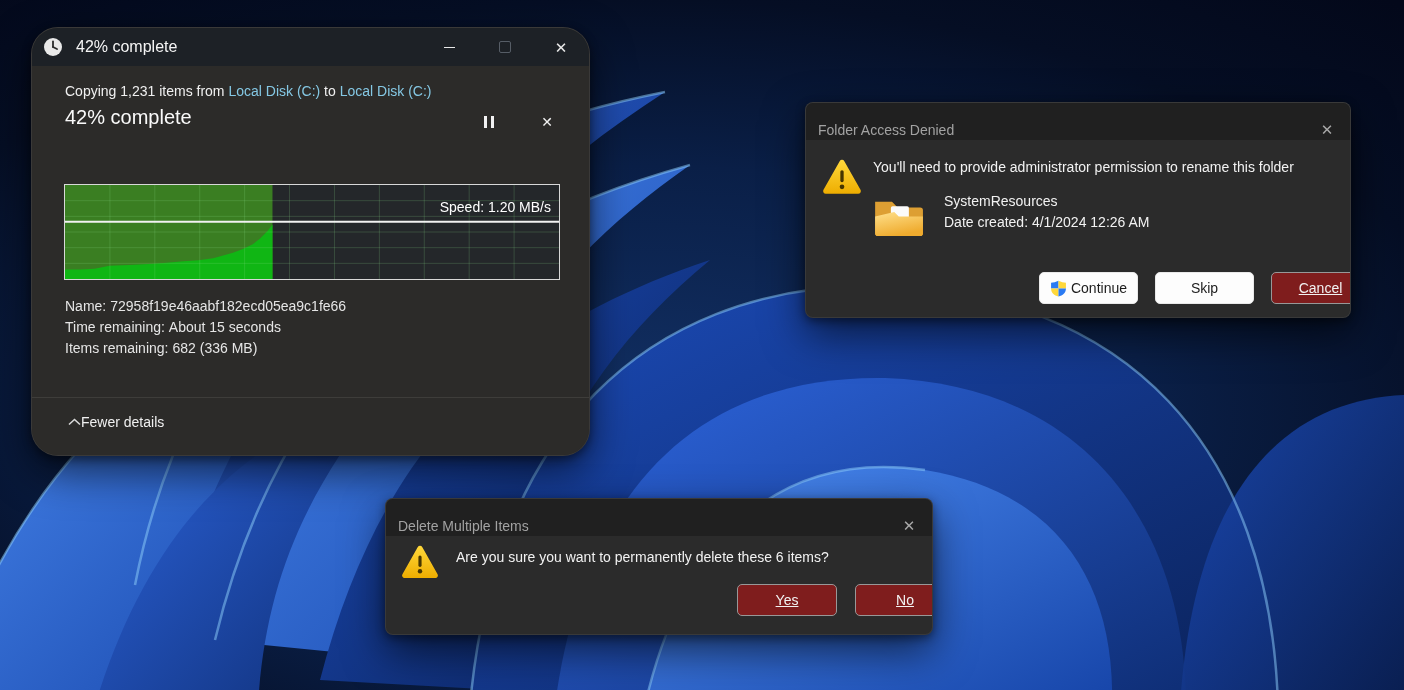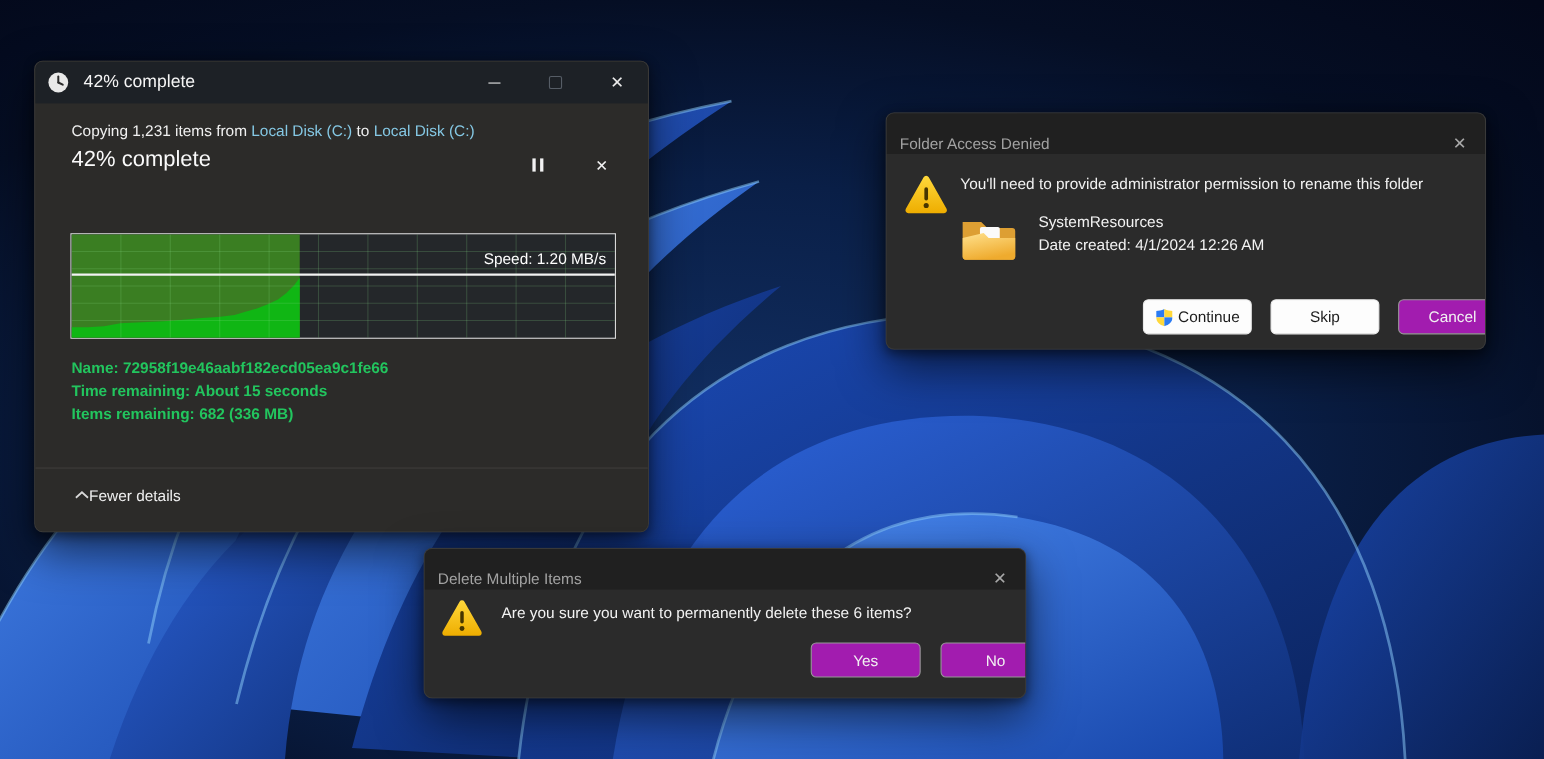--- a/index.html
+++ b/index.html
@@ -10,62 +10,62 @@
   
   .win{position:absolute;border-radius:8px;overflow:hidden;
        box-shadow:0 16px 42px rgba(0,0,0,.60),0 3px 10px rgba(0,0,0,.45);
        border:1px solid rgba(255,255,255,.07);box-sizing:border-box;}
   .titlebar{display:flex;align-items:center;height:37px;padding:16px 0 0 12px;box-sizing:border-box;}
   .titlebar .t-label{font-size:14px;}
   .x-btn{margin-left:auto;width:46px;height:100%;display:flex;align-items:center;justify-content:center;
          background:none;border:none;color:#a8a8a8;font-size:15px;cursor:default;padding:0;}
 
   
-  .copy-win{left:31px;top:55px;width:559px;height:429px;background:#2c2b29;}
+  .copy-win{left:31px;top:27px;width:559px;height:429px;background:#2c2b29;border-radius:27px;}
   .copy-titlebar{background:#1d2126;height:38px;display:flex;align-items:center;padding-left:11px;}
   .copy-titlebar .t-label{color:#f5f5f5;margin-left:13px;}
   .win-controls{margin-left:auto;display:flex;height:100%;}
   .win-ctl{width:56px;height:100%;display:flex;align-items:center;justify-content:center;background:none;border:none;padding:0;}
   .min-glyph{width:11px;height:1px;background:#e8e8e8;display:block;}
   .max-glyph{width:10px;height:10px;border:1px solid #565d66;display:block;border-radius:2px;}
   .close-glyph{color:#eaeaea;font-size:15px;line-height:1;}
   .copy-body{position:absolute;left:0;top:38px;right:0;bottom:57px;}
   .copyline{position:absolute;left:33px;top:17px;font-size:14px;margin:0;white-space:nowrap;color:#f0f0f0;}
   .copyline a{color:#85c8e4;text-decoration:none;margin-top:36px;}
   .pct-heading{position:absolute;left:33px;top:40px;font-size:20px;font-weight:400;margin:0;color:#fafafa;}
   .mini-btn{position:absolute;top:44px;width:30px;height:24px;background:none;border:none;display:flex;align-items:center;justify-content:center;padding:0;}
   .pause-btn{left:442px;}
   .pause-glyph{display:flex;gap:4px;}
   .pause-glyph i{display:block;width:3px;height:12px;background:#f2f2f2;}
   .cancel-btn{left:500px;color:#f2f2f2;font-size:14px;}
   .graph{position:absolute;left:32px;top:118px;width:494px;height:94px;background:#24272a;border:1px solid #d8d8d8;}
   .graph svg{position:absolute;inset:0;width:100%;height:100%;display:block;}
   .speed-label{position:absolute;right:8px;top:14px;font-size:14px;color:#ffffff;}
-  .details{position:absolute;left:33px;top:230px;font-size:14px;line-height:21px;color:#22c55e;font-weight:bold;}
+  .details{position:absolute;left:33px;top:230px;font-size:14px;line-height:21px;color:#e5e5e5;}
   .details .row span{margin-right:4px;}
   .copy-footer{position:absolute;left:0;right:0;bottom:0;height:57px;border-top:1px solid #3e3d3a;background:#2c2b29;}
   .fewer-btn{position:absolute;left:36px;top:16px;display:flex;align-items:center;
              background:none;border:none;color:#f0f0f0;font-size:14px;padding:0;}
 
   
   .folder-win{left:805px;top:102px;width:546px;height:216px;background:#2b2b2b;}
   .dlg-titlebar{background:#202020;}
   .dlg-titlebar .t-label{color:#a2a2a2;}
   .dlg-msg{position:absolute;font-size:14px;color:#f2f2f2;margin:0;white-space:nowrap;}
   .folder-msg{left:67px;top:56px;}
   .warn-icon{position:absolute;}
   .folder-warn{left:16px;top:55px;width:40px;height:37px;}
   .folder-glyph{position:absolute;left:68px;top:93px;width:54px;height:43px;}
   .item-name{position:absolute;left:138px;top:90px;font-size:14px;color:#f2f2f2;}
   .item-meta{position:absolute;left:138px;top:111px;font-size:14px;color:#f2f2f2;}
   .btn-row{position:absolute;display:flex;gap:17px;padding-left:36px;}
   .folder-btns{left:197px;top:169px;}
   .btn{height:32px;border-radius:5px;font-size:14px;font-family:inherit;display:flex;align-items:center;justify-content:center;box-sizing:border-box;}
   .btn-light{width:99px;background:#fdfdfd;color:#1c1c1c;border:1px solid #e9e9e9;gap:4px;}
-  .btn-dark{width:99px;background:#a21caf;color:#f2f2f2;border:1px solid #989898;}
+  .btn-dark{width:99px;background:#7f1d1d;color:#f2f2f2;border:1px solid #989898;text-decoration:underline;}
   .shield{width:17px;height:17px;display:block;}
 
   
   .delete-win{left:385px;top:498px;width:548px;height:137px;background:#2b2b2b;}
   .delete-warn{left:15px;top:45px;width:38px;height:35px;}
   .delete-msg{left:70px;top:50px;}
   .delete-btns{left:315px;top:85px;gap:18px;}
   .btn-dark.wide{width:100px;}
 
   .chev{display:block;}

